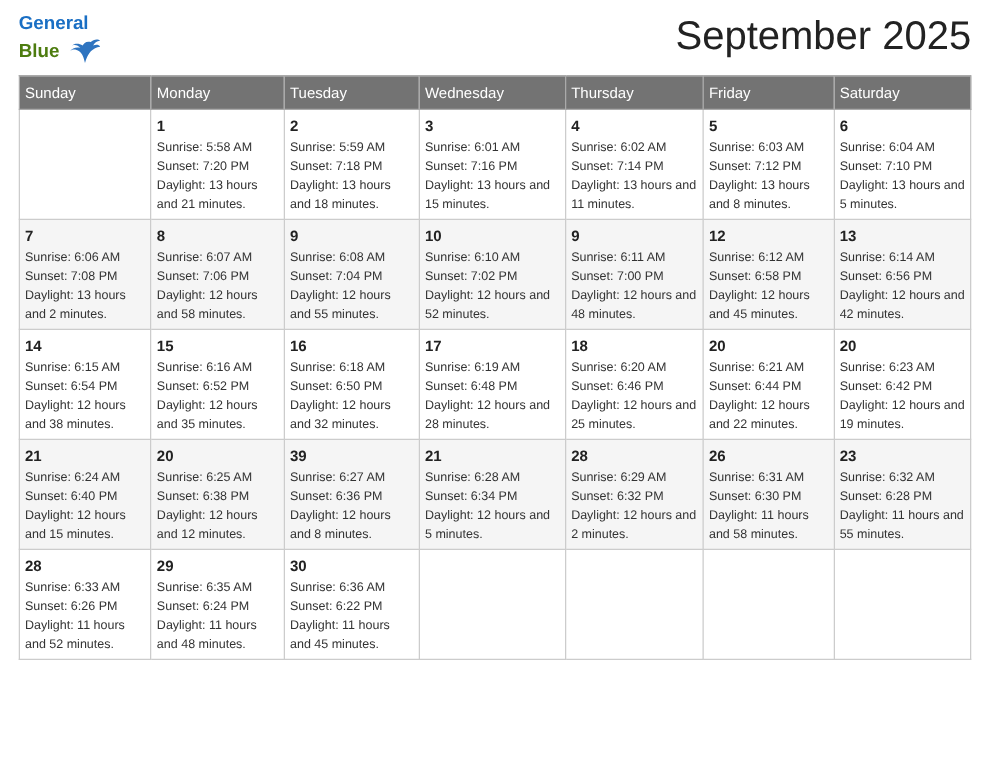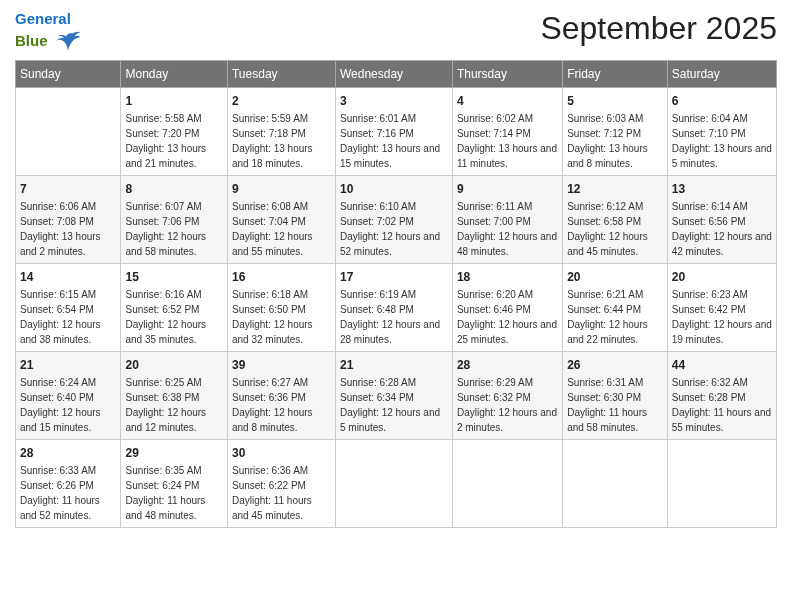--- a/index.html
+++ b/index.html
@@ -227,21 +227,21 @@
         </td>
         <td>
           <span class="day-num">28</span>
           <div class="day-info">Sunrise: 6:29 AM<br>Sunset: 6:32 PM<br>Daylight: 12 hours and 2 minutes.</div>
         </td>
         <td>
           <span class="day-num">26</span>
           <div class="day-info">Sunrise: 6:31 AM<br>Sunset: 6:30 PM<br>Daylight: 11 hours and 58 minutes.</div>
         </td>
         <td>
-          <span class="day-num">44</span>
+          <span class="day-num">23</span>
           <div class="day-info">Sunrise: 6:32 AM<br>Sunset: 6:28 PM<br>Daylight: 11 hours and 55 minutes.</div>
         </td>
       </tr>
       <tr>
         <td>
           <span class="day-num">28</span>
           <div class="day-info">Sunrise: 6:33 AM<br>Sunset: 6:26 PM<br>Daylight: 11 hours and 52 minutes.</div>
         </td>
         <td>
           <span class="day-num">29</span>

